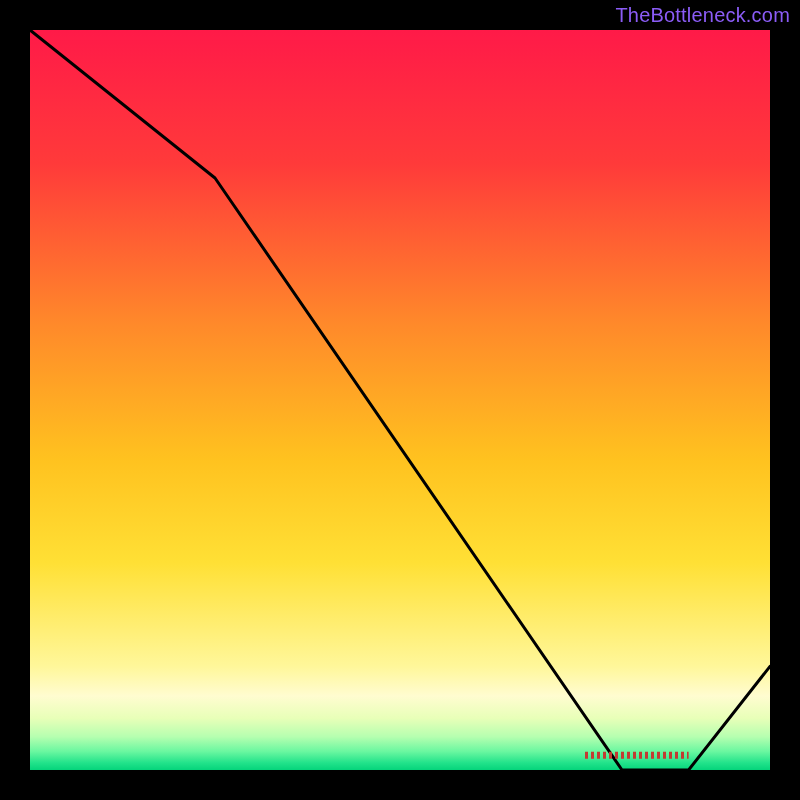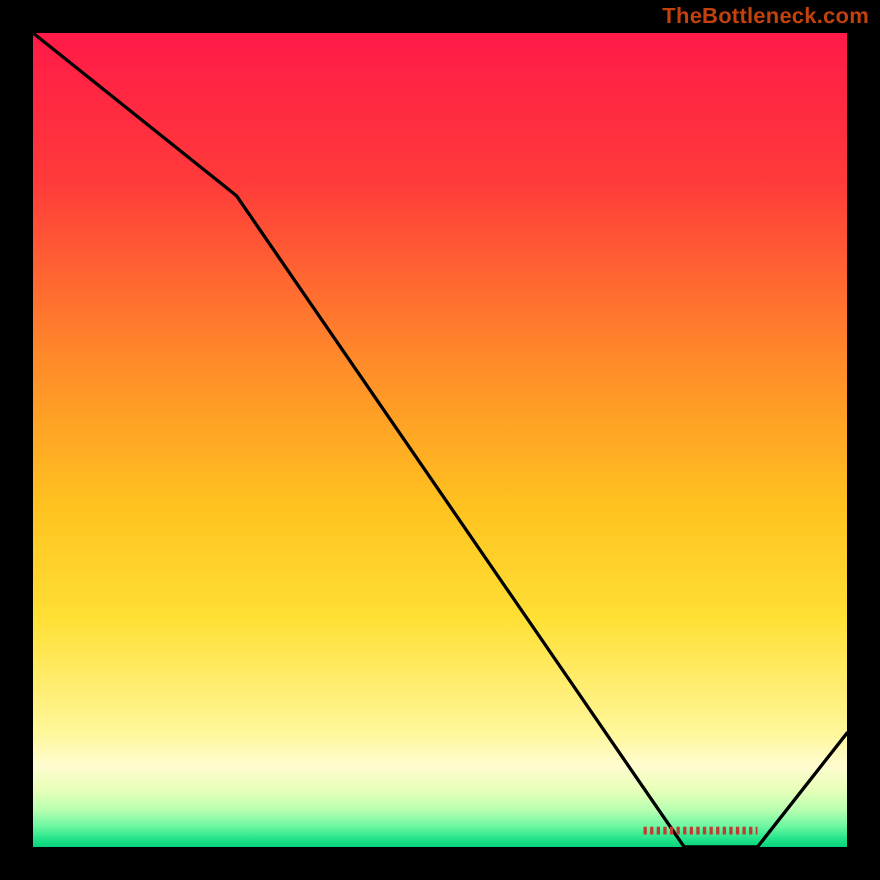--- a/index.html
+++ b/index.html
@@ -17,22 +17,22 @@
     left: 0;
     width: 800px;
     height: 800px;
     background: #000;
   }
   .watermark {
     position: absolute;
     top: 4px;
     right: 10px;
     font-size: 20px;
-    font-weight: 700;
-    color: #c2410c;
+    font-weight: 400;
+    color: #8b5cf6;
     letter-spacing: 0.2px;
   }
   .plot-wrap {
     position: absolute;
     left: 30px;
     top: 30px;
     width: 740px;
     height: 740px;
   }
   svg {

